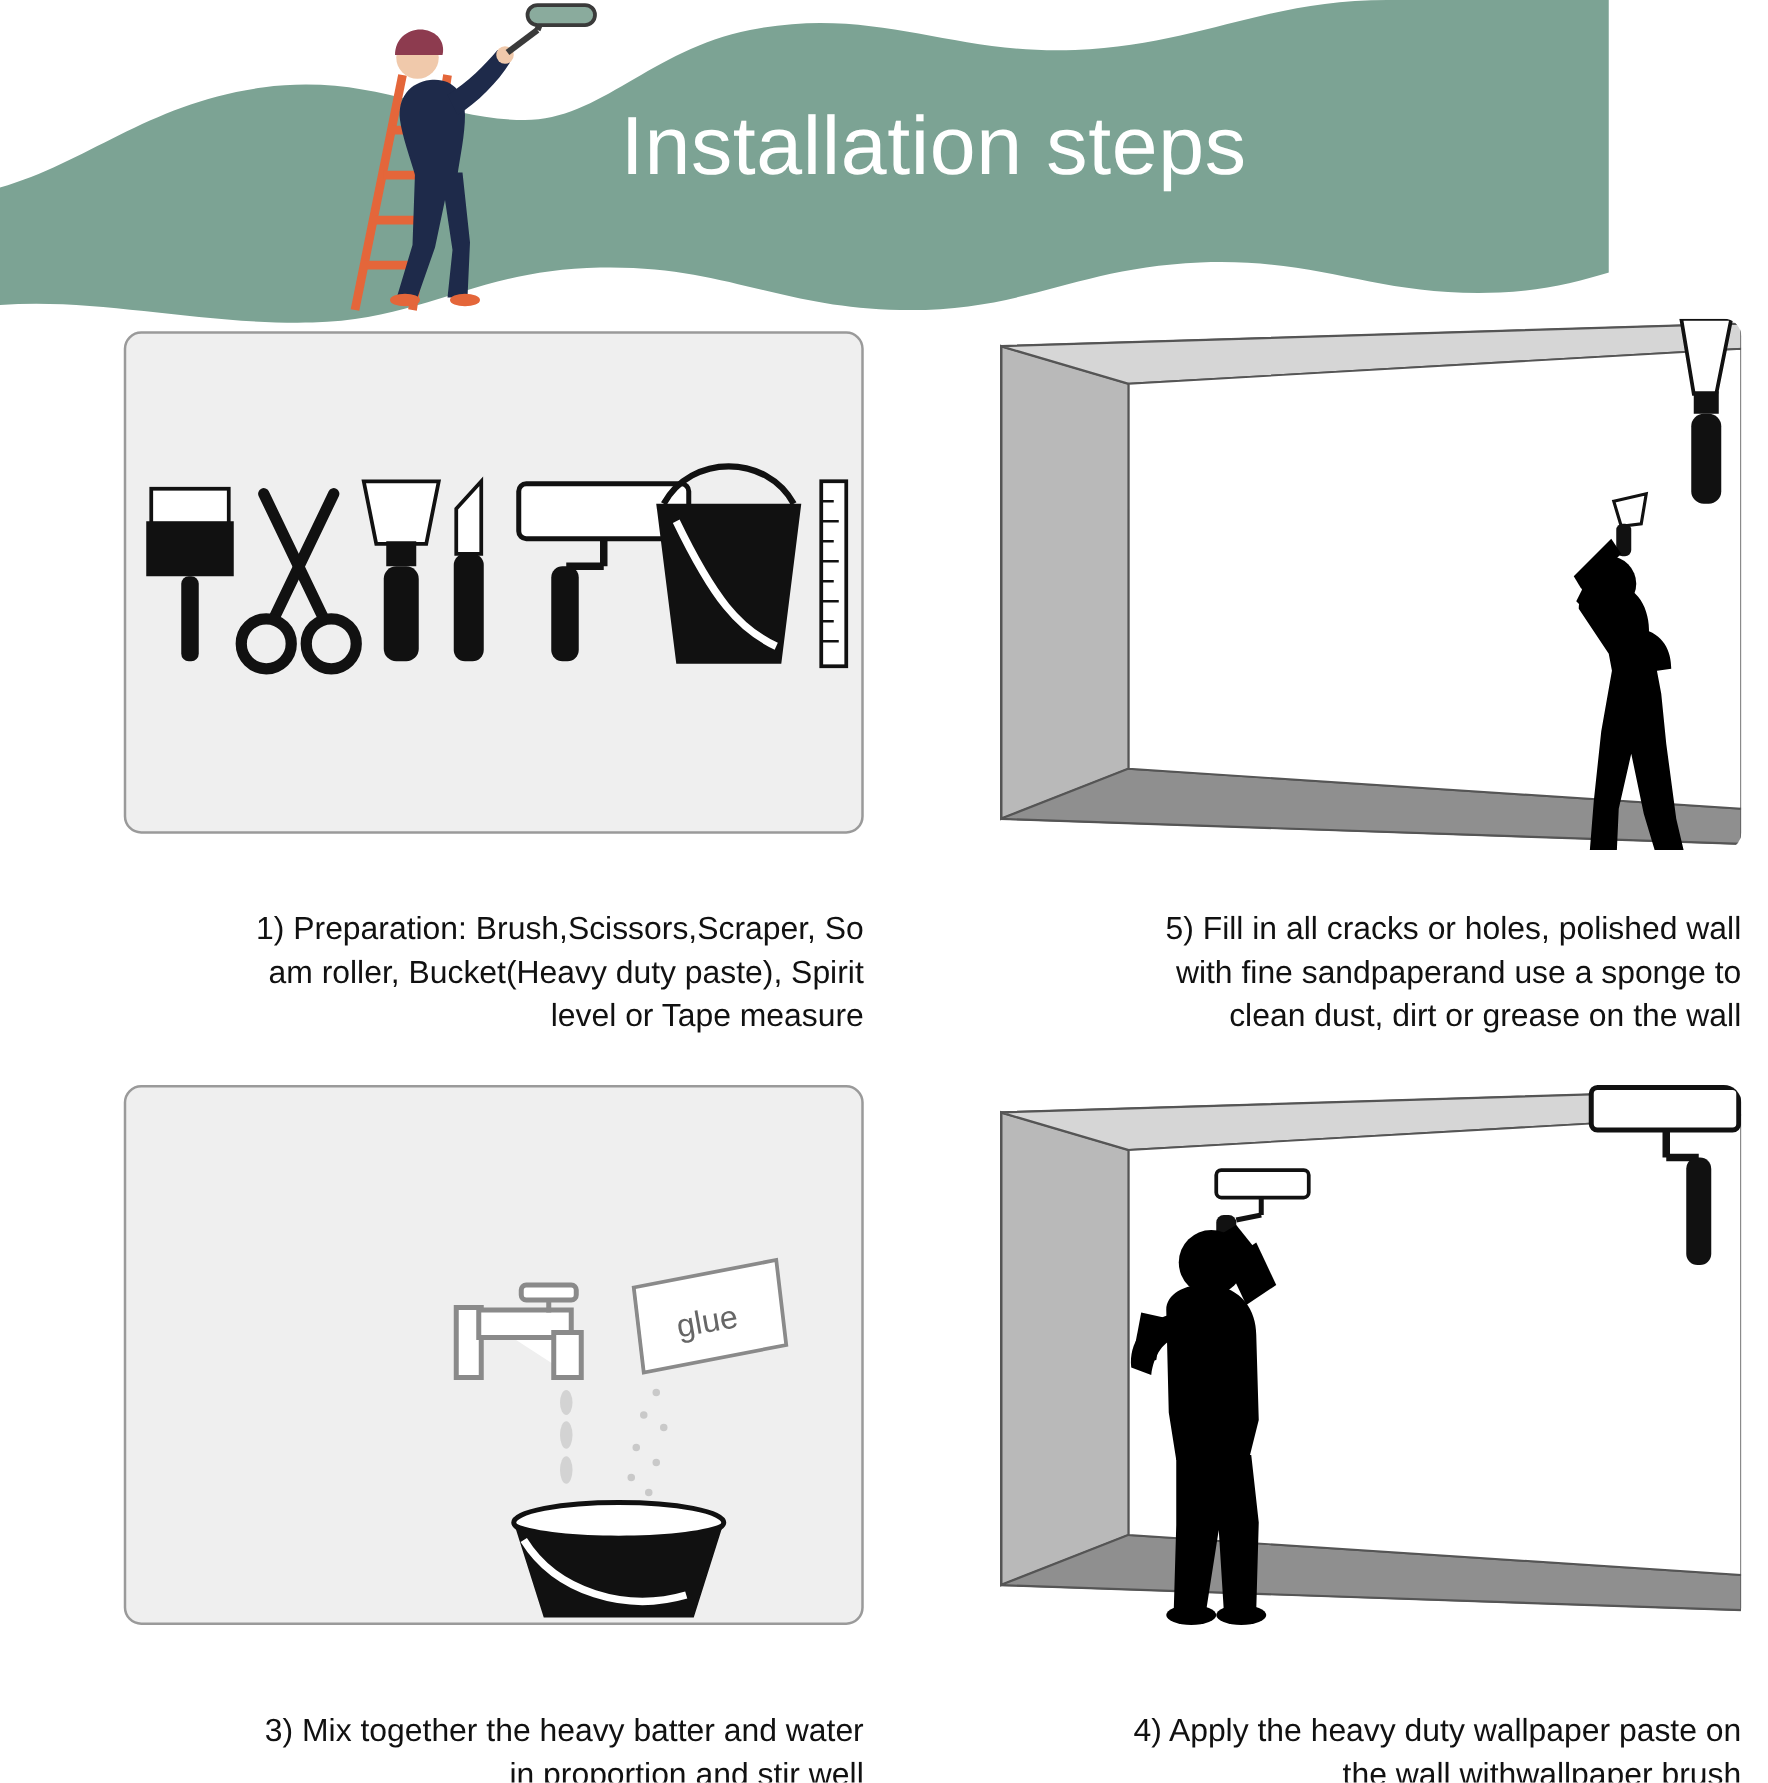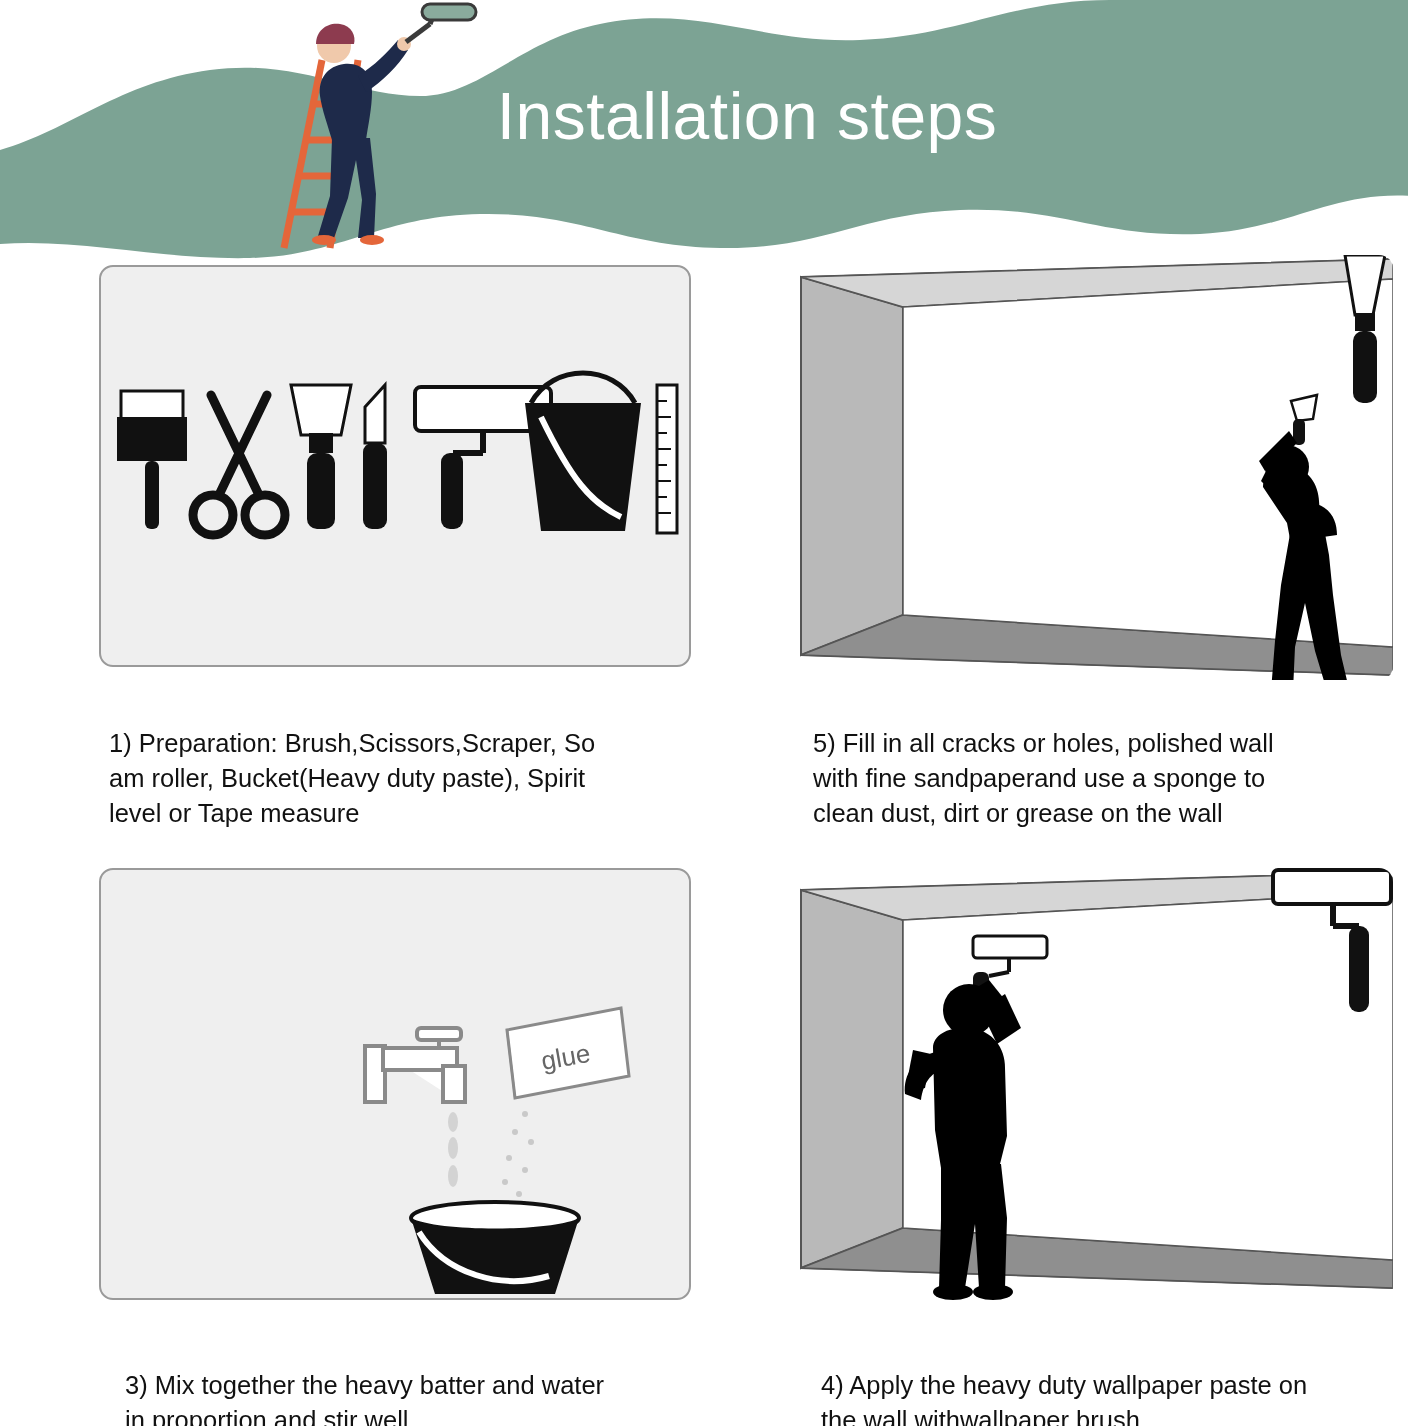--- a/index.html
+++ b/index.html
@@ -13,21 +13,21 @@
     position: relative;
     font-family: "Liberation Sans", sans-serif;
     overflow: hidden;
   }
 
   
   .header {
     position: absolute;
     top: 0;
     left: 0;
-    width: 1408px;
+    width: 1287px;
     height: 262px;
     overflow: hidden;
   }
   .header-blob {
     position: absolute;
     top: 0;
     left: 0;
     width: 1414px;
     height: 262px;
   }
@@ -64,20 +64,21 @@
     box-sizing: border-box;
     position: relative;
     overflow: hidden;
   }
   .caption {
     font-size: 25.5px;
     line-height: 35px;
     color: #111111;
     font-family: "Liberation Sans", sans-serif;
     white-space: pre-line;
+    text-align: right;
   }
 
   
   #panel-1 { left: 99px;  top: 265px; width: 592px; }
   #panel-2 { left: 793px; top: 255px; width: 600px; }
   #panel-3 { left: 99px;  top: 868px; width: 592px; }
   #panel-4 { left: 793px; top: 868px; width: 600px; }
 
   #panel-1 .panel-box { width: 592px; height: 402px; }
   #panel-2 .panel-box { width: 600px; height: 425px; background: #ffffff; border: none; }

